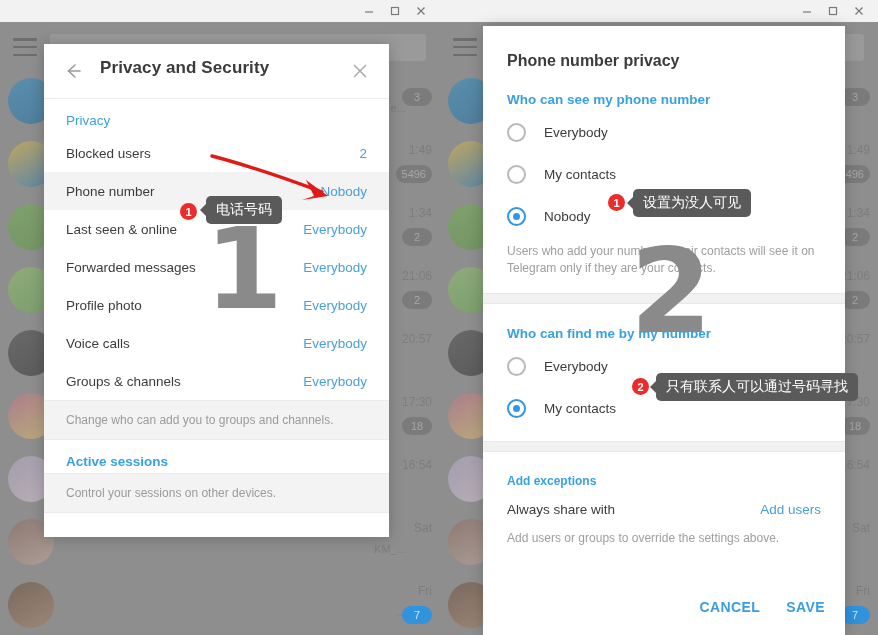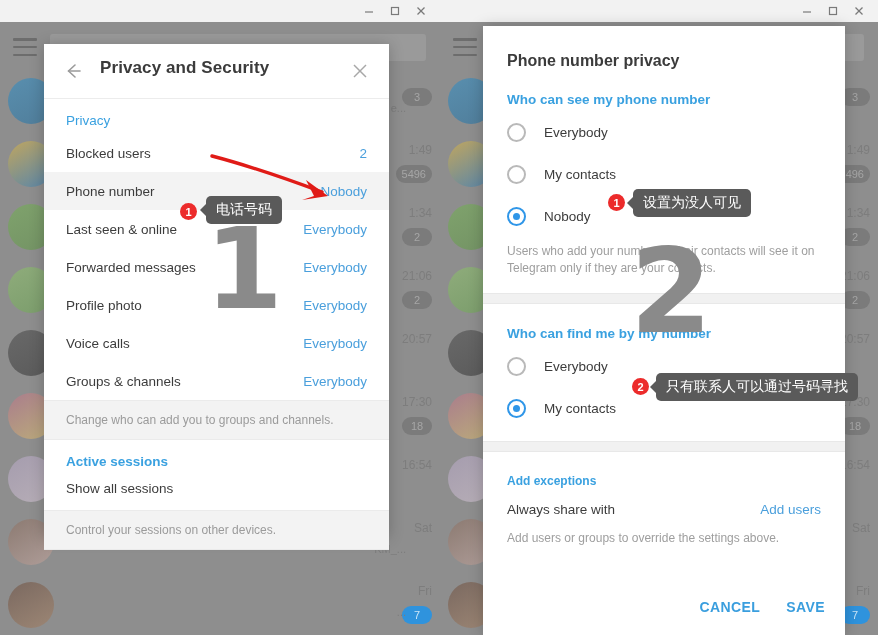--- a/index.html
+++ b/index.html
@@ -331,21 +331,20 @@
       </div>
       <div class="row">
         <span class="row-label">Groups &amp; channels</span>
         <span class="row-value">Everybody</span>
       </div>
     </div>
 
     <div class="hint">Change who can add you to groups and channels.</div>
 
     <div class="link-row">Active sessions</div>
-    <div class="plain-row">Show all sessions</div>
 
     <div class="hint">Control your sessions on other devices.</div>
   </div>
 
   <div class="dialog dlg-right">
     <div class="rtitle">Phone number privacy</div>
 
     <div class="rsec">Who can see my phone number</div>
 
     <div class="radio-row">

